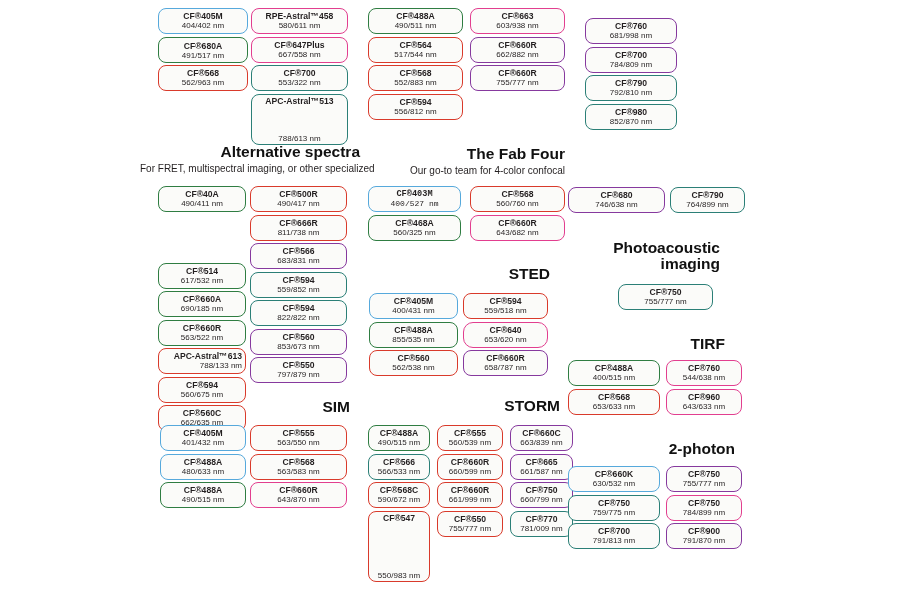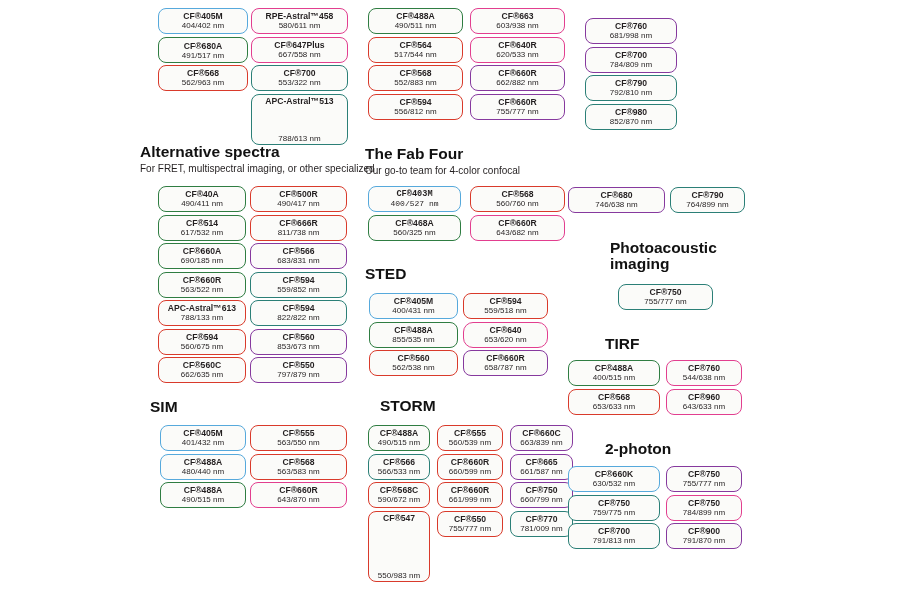--- a/index.html
+++ b/index.html
@@ -4,21 +4,21 @@
 <style>
   html,body{margin:0;padding:0;background:#fff;}
   .canvas{position:relative;width:900px;height:594px;background:#fff;overflow:hidden;
           font-family:"Liberation Sans",sans-serif;margin:0 auto;}
   .col{position:absolute;display:flex;flex-direction:column;gap:2.5px;}
   .badge{box-sizing:border-box;min-height:26px;border:1.7px solid #888;border-radius:8px;
          background:#fbfbf9;display:flex;flex-direction:column;align-items:center;
          justify-content:center;padding:1px 3px;}
   .bn{font-size:8.6px;font-weight:700;color:#231f20;white-space:nowrap;line-height:1.2;}
   .bv{font-size:8px;color:#231f20;white-space:nowrap;line-height:1.2;}
-  .titleblock{position:absolute;text-align:left;color:#111;}
+  .titleblock{position:absolute;text-align:right;color:#111;}
   .title{font-weight:700;font-size:15.5px;line-height:1.05;}
   .sub{font-weight:400;font-size:10px;margin-top:2.5px;white-space:nowrap;color:#231f20;}
 
   
   #top1{left:158px;top:8px;width:90px;}
   #top2{left:251px;top:8px;width:97px;}
   #top3{left:368px;top:8px;width:95px;}
   #top4{left:470px;top:8px;width:95px;}
   #top5{left:585px;top:18px;width:92px;}
 
@@ -113,24 +113,20 @@
       <div class="badge" style="border-color: rgb(217, 58, 43);">
         <div class="bn">CF®594</div>
         <div class="bv">556/812 nm</div>
       </div>
     </div>
   <div id="top4" class="col">
       <div class="badge" style="border-color: rgb(226, 62, 143);">
         <div class="bn">CF®663</div>
         <div class="bv">603/938 nm</div>
       </div>
-      <div class="badge" style="border-color: rgb(226, 62, 143);">
-        <div class="bn">CF®640R</div>
-        <div class="bv">620/533 nm</div>
-      </div>
       <div class="badge" style="border-color: rgb(134, 57, 158);">
         <div class="bn">CF®660R</div>
         <div class="bv">662/882 nm</div>
       </div>
       <div class="badge" style="border-color: rgb(134, 57, 158);">
         <div class="bn">CF®660R</div>
         <div class="bv">755/777 nm</div>
       </div>
     </div>
   <div id="top5" class="col">
@@ -154,33 +150,33 @@
 
   <div id="alt-title" class="titleblock">
     <div class="title">Alternative spectra</div>
     <div class="sub">For FRET, multispectral imaging, or other specialized</div>
   </div>
   <div id="altL" class="col">
       <div class="badge" style="border-color: rgb(47, 125, 66);">
         <div class="bn">CF®40A</div>
         <div class="bv">490/411 nm</div>
       </div>
-      <div class="badge" style="border-color: rgb(47, 125, 66);">
+      <div class="badge" style="border-color: rgb(47, 125, 66); margin-top: 48px;">
         <div class="bn">CF®514</div>
         <div class="bv">617/532 nm</div>
       </div>
       <div class="badge" style="border-color: rgb(47, 125, 66);">
         <div class="bn">CF®660A</div>
         <div class="bv">690/185 nm</div>
       </div>
       <div class="badge" style="border-color: rgb(47, 125, 66);">
         <div class="bn">CF®660R</div>
         <div class="bv">563/522 nm</div>
       </div>
-      <div class="badge" style="border-color: rgb(217, 58, 43);">
+      <div class="badge" style="border-color: rgb(217, 58, 43); align-items: flex-end;">
         <div class="bn">APC-Astral™613</div>
         <div class="bv">788/133 nm</div>
       </div>
       <div class="badge" style="border-color: rgb(217, 58, 43);">
         <div class="bn">CF®594</div>
         <div class="bv">560/675 nm</div>
       </div>
       <div class="badge" style="border-color: rgb(217, 58, 43);">
         <div class="bn">CF®560C</div>
         <div class="bv">662/635 nm</div>
@@ -277,21 +273,21 @@
   <div id="sim-title" class="titleblock">
     <div class="title">SIM</div>
   </div>
   <div id="simL" class="col">
       <div class="badge" style="border-color: rgb(86, 169, 220);">
         <div class="bn">CF®405M</div>
         <div class="bv">401/432 nm</div>
       </div>
       <div class="badge" style="border-color: rgb(86, 169, 220);">
         <div class="bn">CF®488A</div>
-        <div class="bv">480/440 nm</div>
+        <div class="bv">480/633 nm</div>
       </div>
       <div class="badge" style="border-color: rgb(47, 125, 66);">
         <div class="bn">CF®488A</div>
         <div class="bv">490/515 nm</div>
       </div>
     </div>
   <div id="simR" class="col">
       <div class="badge" style="border-color: rgb(217, 58, 43);">
         <div class="bn">CF®555</div>
         <div class="bv">563/550 nm</div>
@@ -358,21 +354,21 @@
         <div class="bn">CF®750</div>
         <div class="bv">660/799 nm</div>
       </div>
       <div class="badge" style="border-color: rgb(43, 127, 119);">
         <div class="bn">CF®770</div>
         <div class="bv">781/009 nm</div>
       </div>
     </div>
 
   <div id="rp1" class="col">
-      <div class="badge" style="border-color: rgb(134, 57, 158); border-radius: 7px;">
+      <div class="badge" style="border-color: rgb(134, 57, 158);">
         <div class="bn">CF®680</div>
         <div class="bv">746/638 nm</div>
       </div>
     </div>
   <div id="rp2" class="col">
       <div class="badge" style="border-color: rgb(43, 127, 119);">
         <div class="bn">CF®790</div>
         <div class="bv">764/899 nm</div>
       </div>
     </div>

